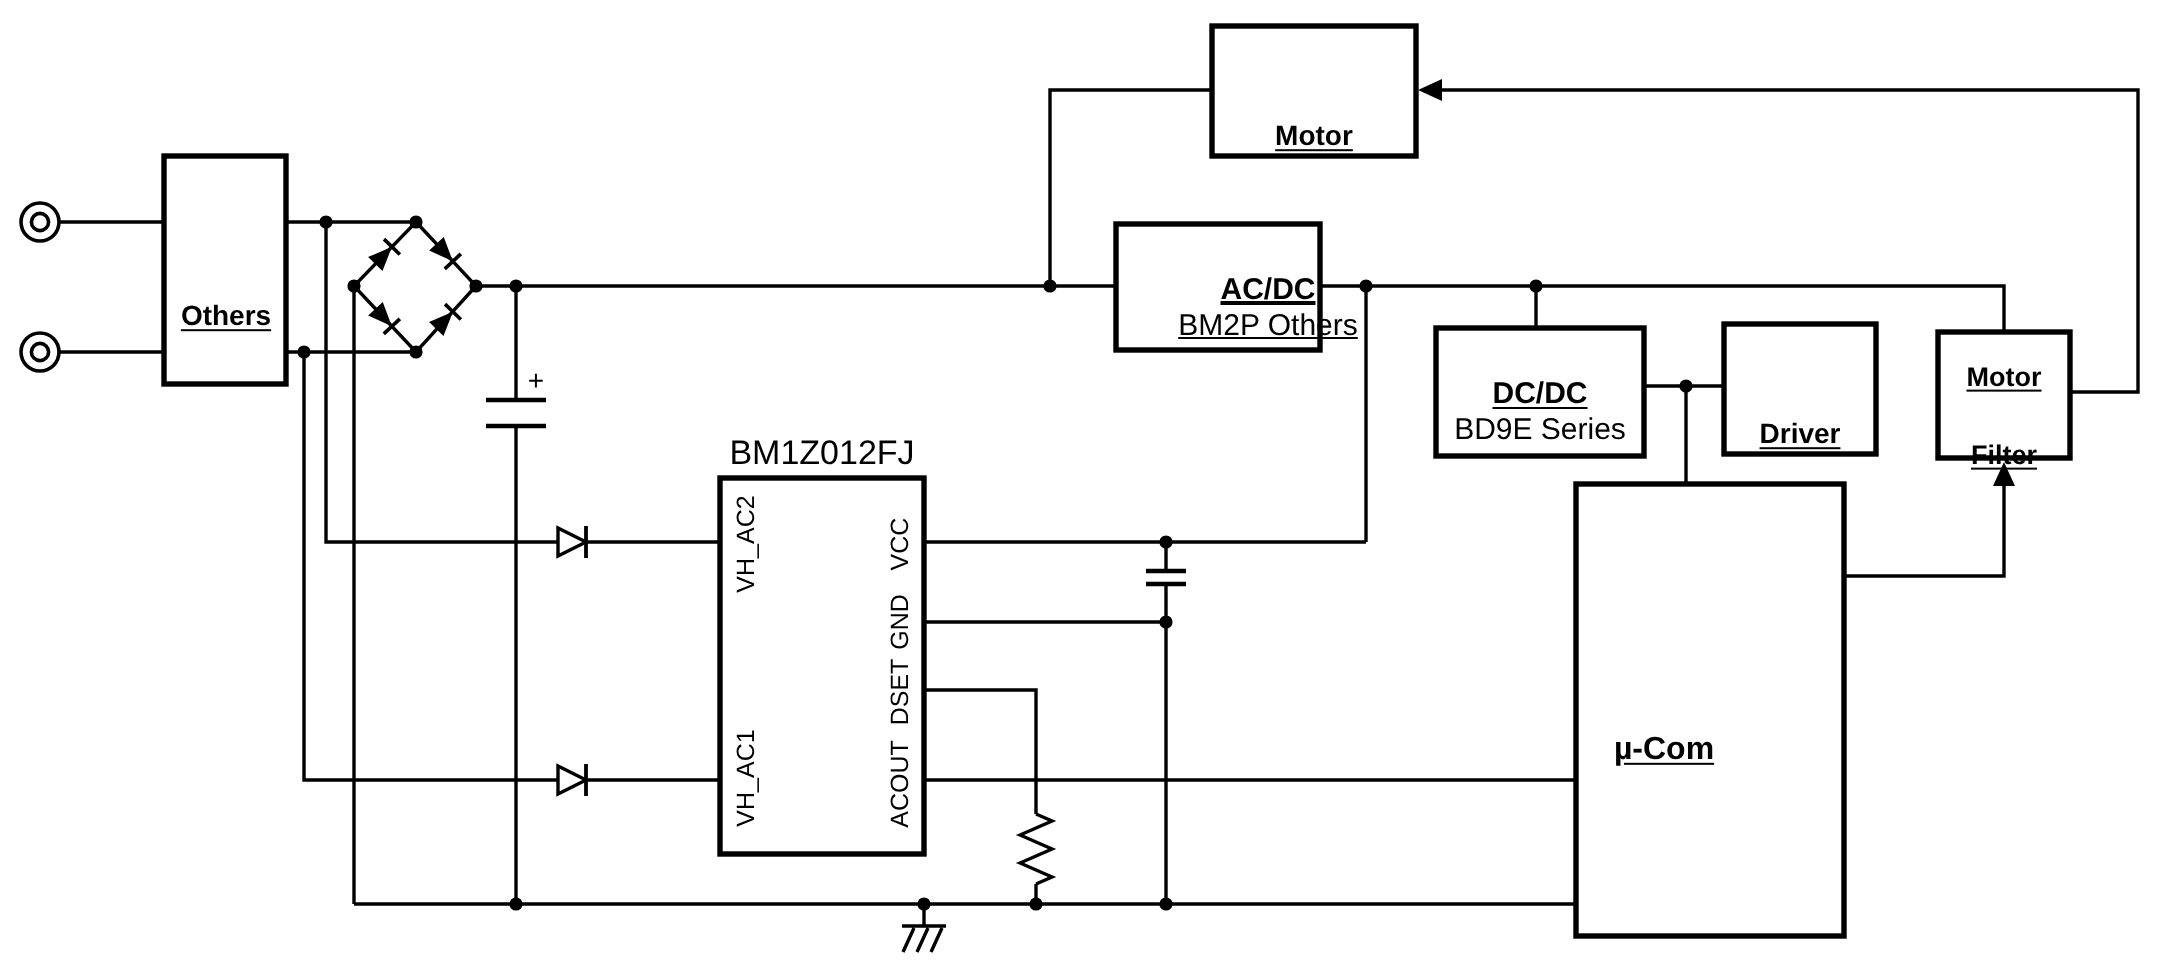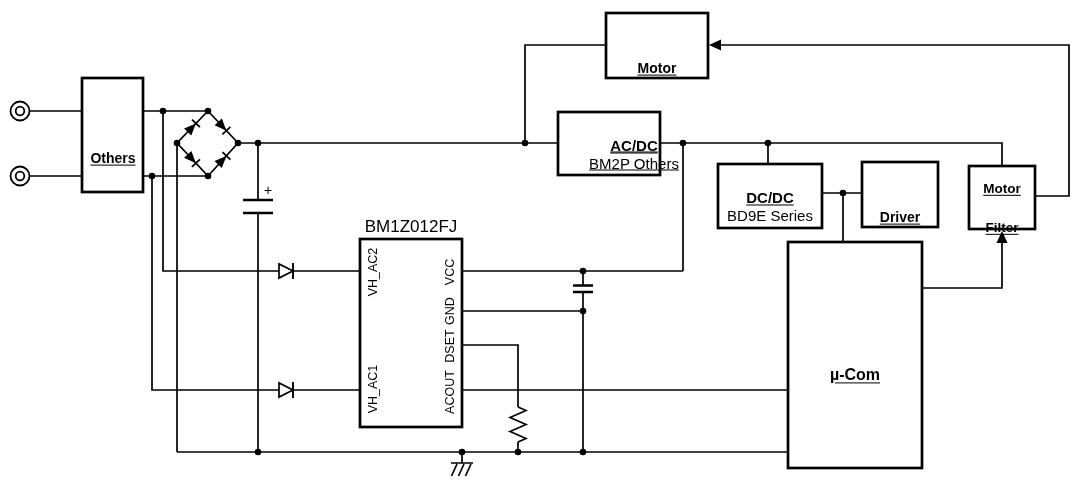--- a/index.html
+++ b/index.html
@@ -152,21 +152,21 @@
     <div class="f15">BD9E Series</div>
   </div>
 
   <div class="lbl bu f14" style="left:900px;top:194px;">Driver</div>
 
   <div class="lbl stack" style="left:1002px;top:197px;">
     <div class="bu f13">Motor</div>
     <div class="bu f13">Filter</div>
   </div>
 
-  <div class="lbl bu f16" style="left:855px;top:352px;">µ-Com</div>
+  <div class="lbl bu f16" style="left:832px;top:352px;">µ-Com</div>
 
   <div class="lbl f17" style="left:411px;top:227px;">BM1Z012FJ</div>
 
   <div class="pin" style="left:373px;top:272px;">VH_AC2</div>
   <div class="pin" style="left:373px;top:389px;">VH_AC1</div>
   <div class="pin" style="left:450px;top:272px;">VCC</div>
   <div class="pin" style="left:450px;top:311px;">GND</div>
   <div class="pin" style="left:450px;top:346px;">DSET</div>
   <div class="pin" style="left:450px;top:392px;">ACOUT</div>
 

